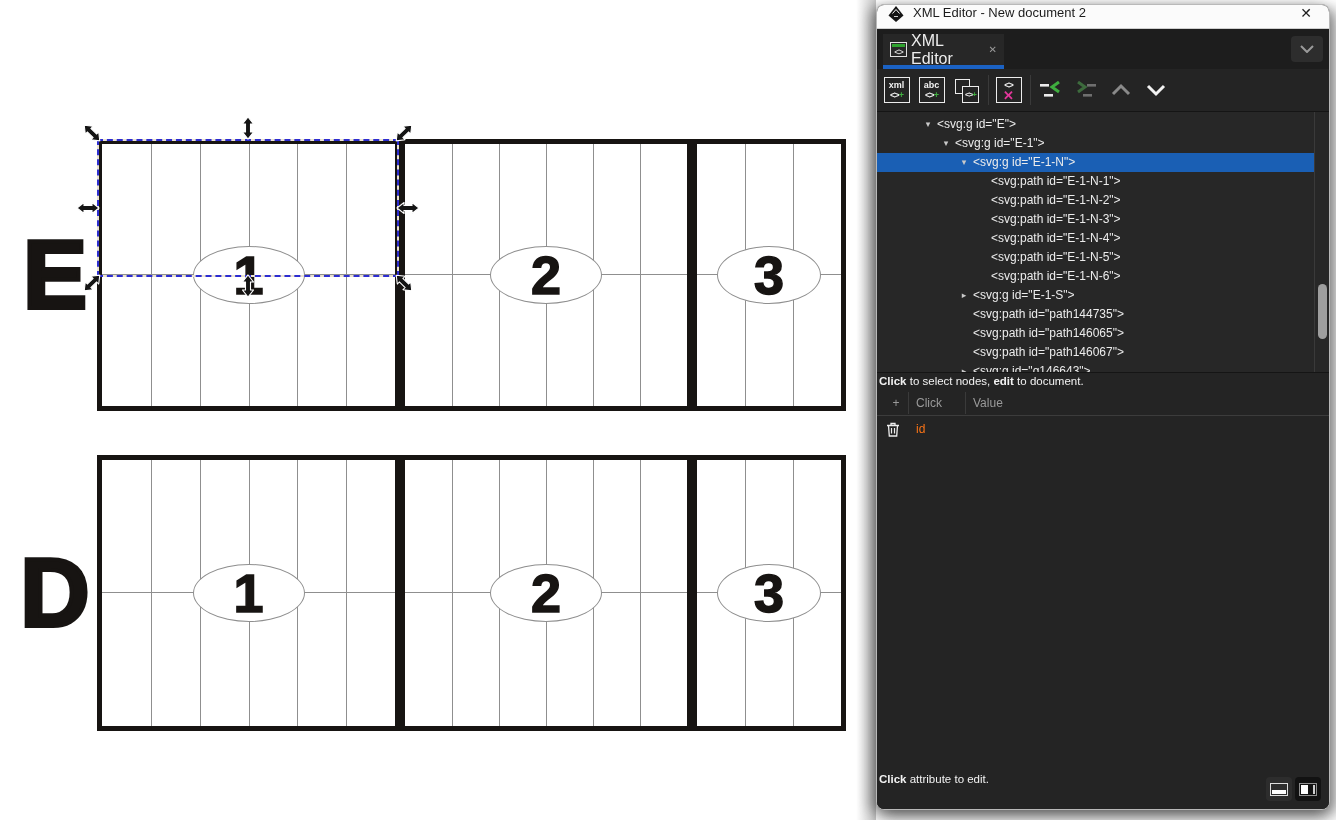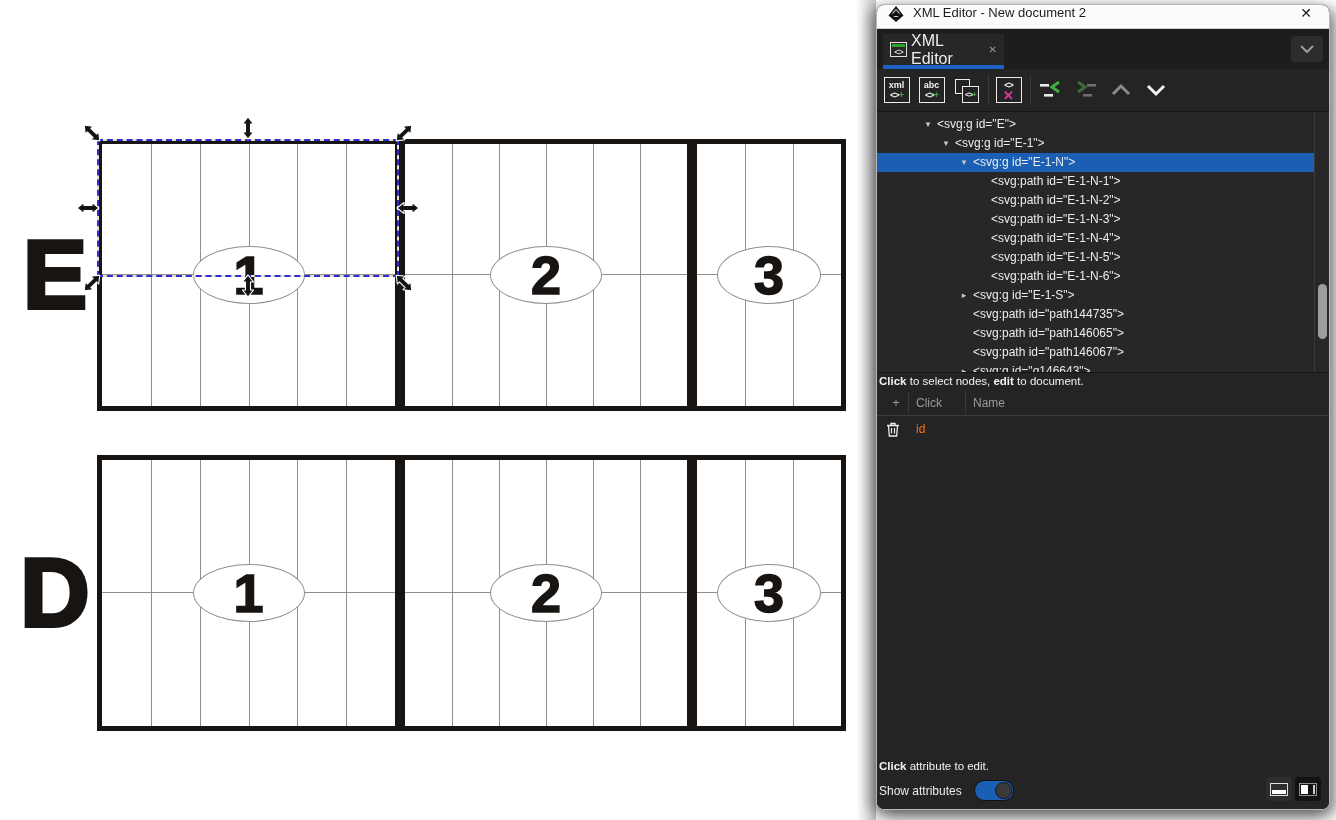--- a/index.html
+++ b/index.html
@@ -85,21 +85,21 @@
   .attr-header .cell { font-size:12px; color:#9a9a9a; padding-left:7px; height:22px; line-height:22px; }
   .attr-header .cell.bordered { border-right:1px solid #3a3a3a; }
   .plus-btn { color:#f2f2f2; font-size:17px; text-align:center; line-height:22px; height:22px; }
   .attr-row { height:26px; display:grid; grid-template-columns:32px 57px 1fr; align-items:center; flex:0 0 auto; }
   .attr-row .aname, .attr-row .avalue { font-size:12px; color:#f97316; padding-left:7px; }
   .attr-row .trash { display:flex; justify-content:center; }
 
   .filler { flex:1; background:#242424; }
 
   .footer { flex:0 0 auto; padding:2px 0 8px 2px; position:relative; background:#242424; }
-  .footer-hint { font-size:11.5px; color:#f2f2f2; line-height:16px; margin-bottom:6px; }
+  .footer-hint { font-size:11.5px; color:#f2f2f2; line-height:16px; margin-bottom:14px; }
   .show-row { display:flex; align-items:center; }
   .show-label { font-size:12px; color:#ececec; margin-right:12px; }
   .toggle { width:40px; height:21px; border-radius:11px; background:#1a5fb4; position:relative;
             border:1px solid #101010; }
   .toggle .knob { position:absolute; right:1px; top:1px; width:17px; height:17px; border-radius:50%;
                   background:#3a3a3a; border:1px solid #141414; }
   .layout-btns { position:absolute; right:8px; bottom:8px; display:flex; gap:3px; }
   .lbtn { width:26px; height:24px; border-radius:4px; display:flex; align-items:center; justify-content:center; }
   .lbtn.inactive { background:#2d2d2d; }
   .lbtn.active { background:#121212; }
@@ -323,45 +323,39 @@
     <div class="scroll-col">
       <div class="scroll-thumb"></div>
     </div>
   </div>
 
   <div class="hintbar"><span style="font-weight: bold;">Click</span><span> to select nodes, </span><span style="font-weight: bold;">edit</span><span> to document.</span></div>
 
   <div class="attr-header">
     <div class="cell bordered plus-btn">+</div>
     <div class="cell bordered">Click</div>
-    <div class="cell">Name</div>
+    <div class="cell">Value</div>
   </div>
   <div>
       <div class="attr-row">
         <div class="trash">
           <svg width="14" height="15" viewBox="0 0 14 15">
             <path d="M1 3.5 H13 M5 3.5 V1.5 H9 V3.5" stroke="#ececec" stroke-width="1.3" fill="none"></path>
             <path d="M2.5 3.5 L3.3 14 H10.7 L11.5 3.5" stroke="#ececec" stroke-width="1.3" fill="none"></path>
             <path d="M5.5 6 V11.5 M8.5 6 V11.5" stroke="#ececec" stroke-width="1.2" fill="none"></path>
           </svg>
         </div>
         <div class="aname">id</div>
       </div>
     </div>
 
   <div class="filler"></div>
 
   <div class="footer">
     <div class="footer-hint"><span style="font-weight: bold;">Click</span><span> attribute to edit.</span></div>
-    <div class="show-row">
-      <span class="show-label">Show attributes</span>
-      <div class="toggle">
-        <div class="knob"></div>
-      </div>
-    </div>
     <div class="layout-btns">
       <div class="lbtn inactive">
         <div class="li1">
             <div class="fill"></div>
           </div>
       </div>
       <div class="lbtn active">
         <div class="li2">
             <div class="fillL"></div>
             <div class="fillR"></div>

